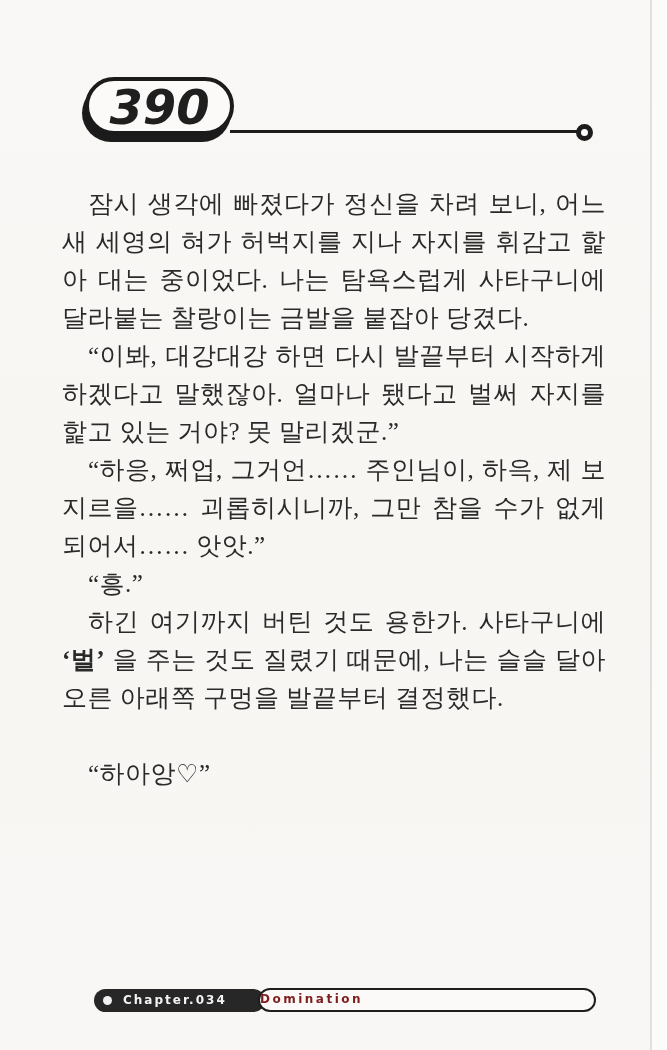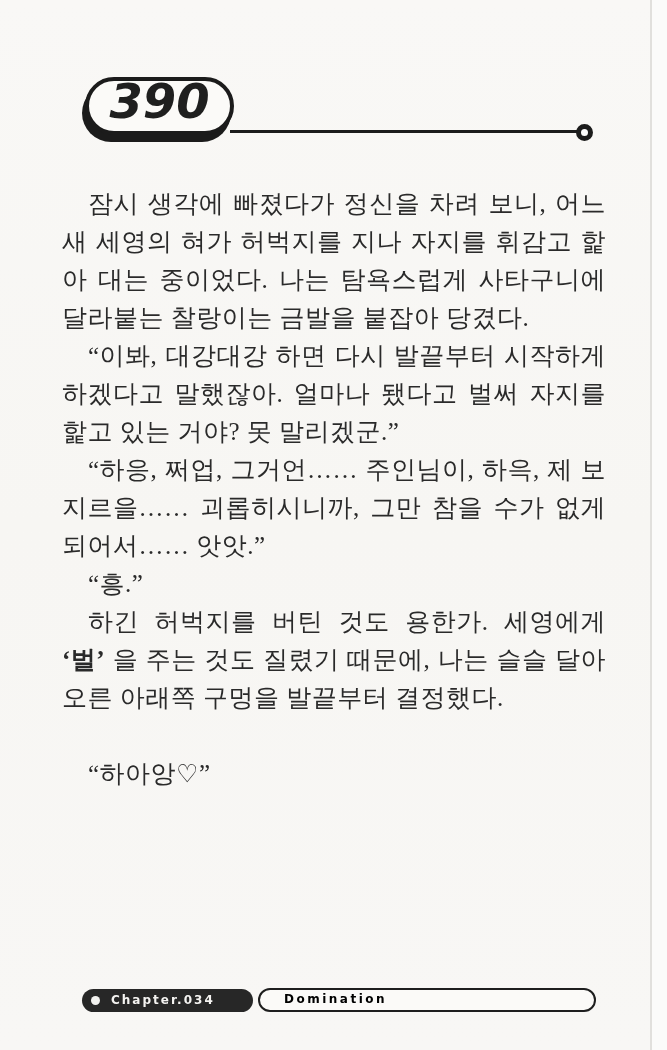--- a/index.html
+++ b/index.html
@@ -32,21 +32,21 @@
     position: absolute;
     left: 85px;
     top: 77px;
     width: 149px;
     height: 58px;
     background: #fbfaf8;
     border: 4px solid #1b1b1b;
     border-radius: 32px;
     box-shadow: -3px 7px 0 0 #1b1b1b;
     display: flex;
-    align-items: flex-end;
+    align-items: flex-start;
     justify-content: center;
     box-sizing: border-box;
     z-index: 2;
   }
   .page-number-badge .num {
     font-family: "DejaVu Sans", sans-serif;
     font-style: italic;
     font-weight: 700;
     font-size: 48px;
     letter-spacing: 0px;
@@ -96,21 +96,21 @@
   .bold {
     font-weight: 700;
   }
   .blank-line {
     height: 38px;
   }
 
   
   .chapter-badge {
     position: absolute;
-    left: 82px;
+    left: 94px;
     top: 989px;
     width: 171px;
     height: 23px;
     background: #272727;
     border-radius: 12px;
     display: flex;
     align-items: center;
     box-sizing: border-box;
   }
   .chapter-badge .dot {
@@ -141,22 +141,22 @@
     border-radius: 13px;
     display: flex;
     align-items: center;
     box-sizing: border-box;
   }
   .series-badge .label {
     font-family: "DejaVu Sans", "Liberation Sans", sans-serif;
     font-size: 12px;
     font-weight: 700;
     letter-spacing: 2.5px;
-    color: #000000;
-    margin-left: 24px;
+    color: #7f1d1d;
+    margin-left: 0;
     transform: translateY(-1px);
   }
 </style>
 </head>
 <body>
 
 <div class="page">
 
   <div class="page-edge"></div>
 
@@ -166,21 +166,21 @@
     </div>
     <div class="header-rule"></div>
     <div class="rule-end-ring"></div>
   </header>
 
   <main class="body-text">
     <p class="para"><span>잠시 생각에 빠졌다가 정신을 차려 보니, 어느새 세영의 혀가 허벅지를 지나 자지를 휘감고 핥아 대는 중이었다. 나는 탐욕스럽게 사타구니에 달라붙는 찰랑이는 금발을 붙잡아 당겼다.</span></p>
     <p class="para"><span>“이봐, 대강대강 하면 다시 발끝부터 시작하게 하겠다고 말했잖아. 얼마나 됐다고 벌써 자지를 핥고 있는 거야? 못 말리겠군.”</span></p>
     <p class="para"><span>“하응, 쩌업, 그거언…… 주인님이, 하윽, 제 보지르을…… 괴롭히시니까, 그만 참을 수가 없게 되어서…… 앗앗.”</span></p>
     <p class="para"><span>“흥.”</span></p>
-    <p class="para"><span>하긴 허벅지를 버틴 것도 용한가. 세영에게 </span><span class="bold">‘벌’</span><span> 을 주는 것도 질렸기 때문에, 나는 슬슬 달아오른 아래쪽 구멍을 발끝부터 결정했다.</span></p>
+    <p class="para"><span>하긴 여기까지 버틴 것도 용한가. 사타구니에 </span><span class="bold">‘벌’</span><span> 을 주는 것도 질렸기 때문에, 나는 슬슬 달아오른 아래쪽 구멍을 발끝부터 결정했다.</span></p>
     <div class="blank-line"></div>
     <p class="para"><span>“하아앙♡”</span></p>
   </main>
 
   <footer>
     <div class="chapter-badge">
       <span class="dot"></span>
       <span class="label">Chapter.034</span>
     </div>
     <div class="series-badge">

